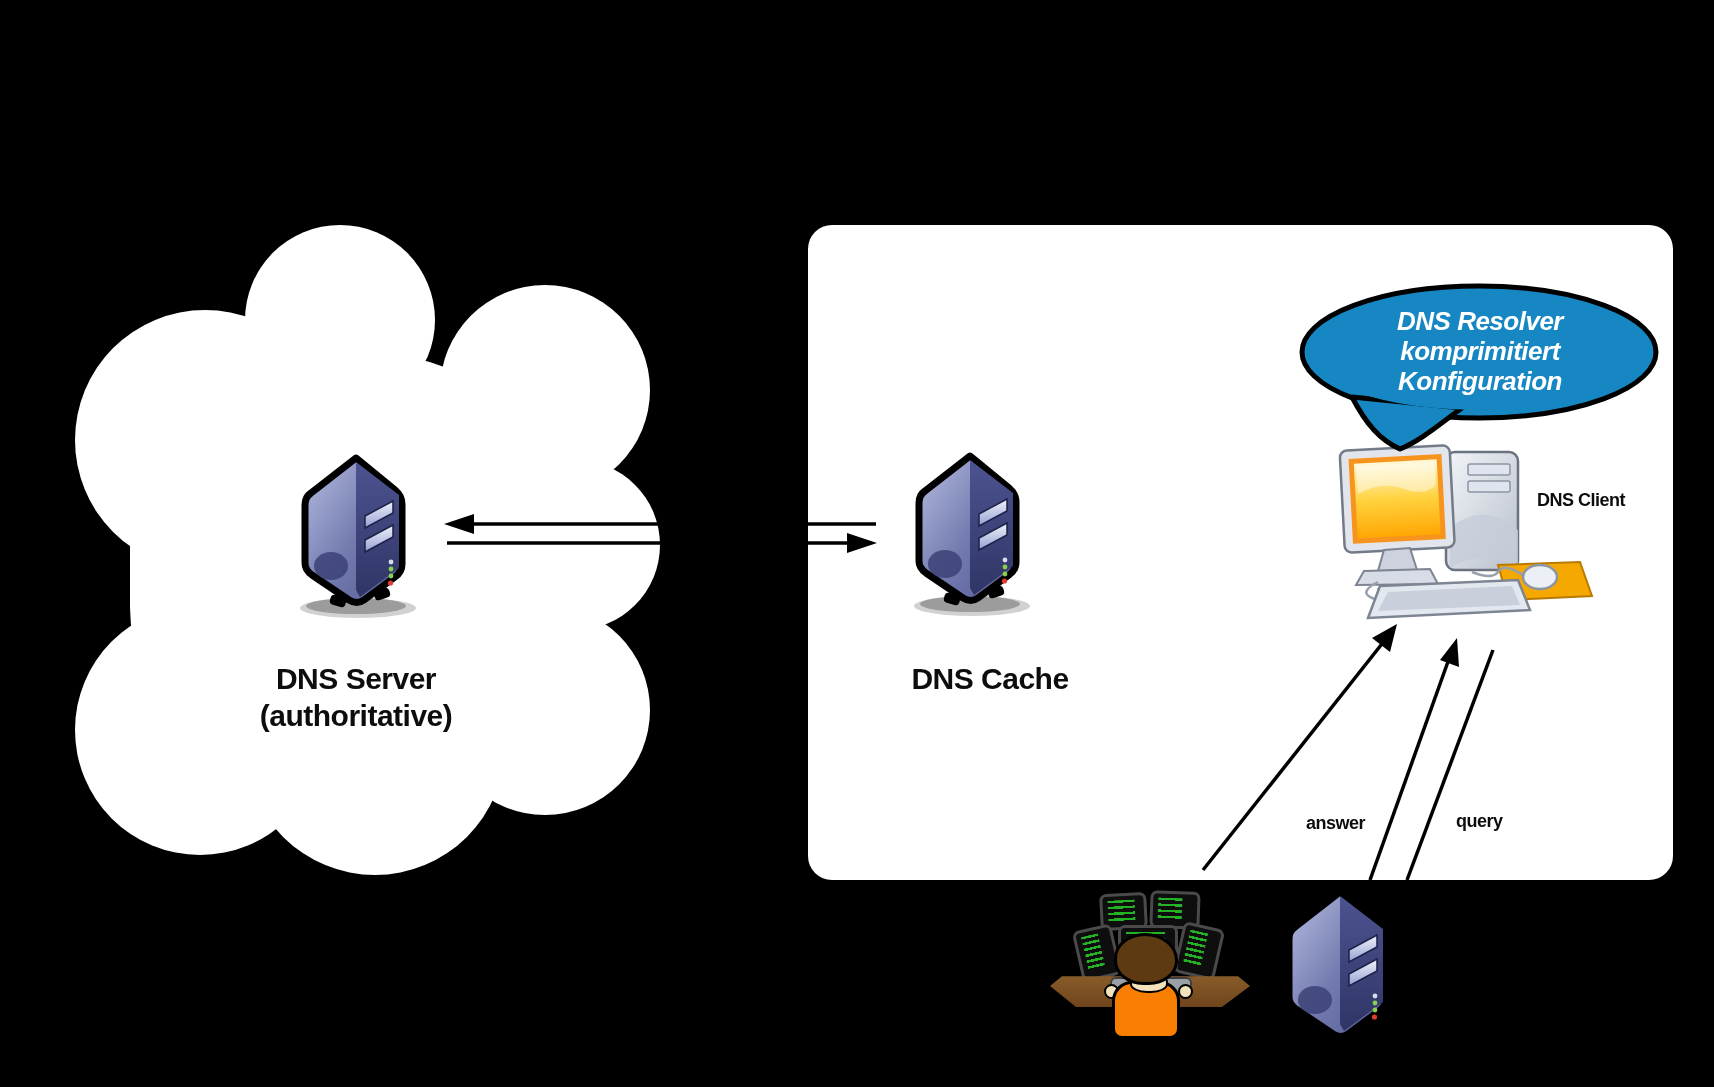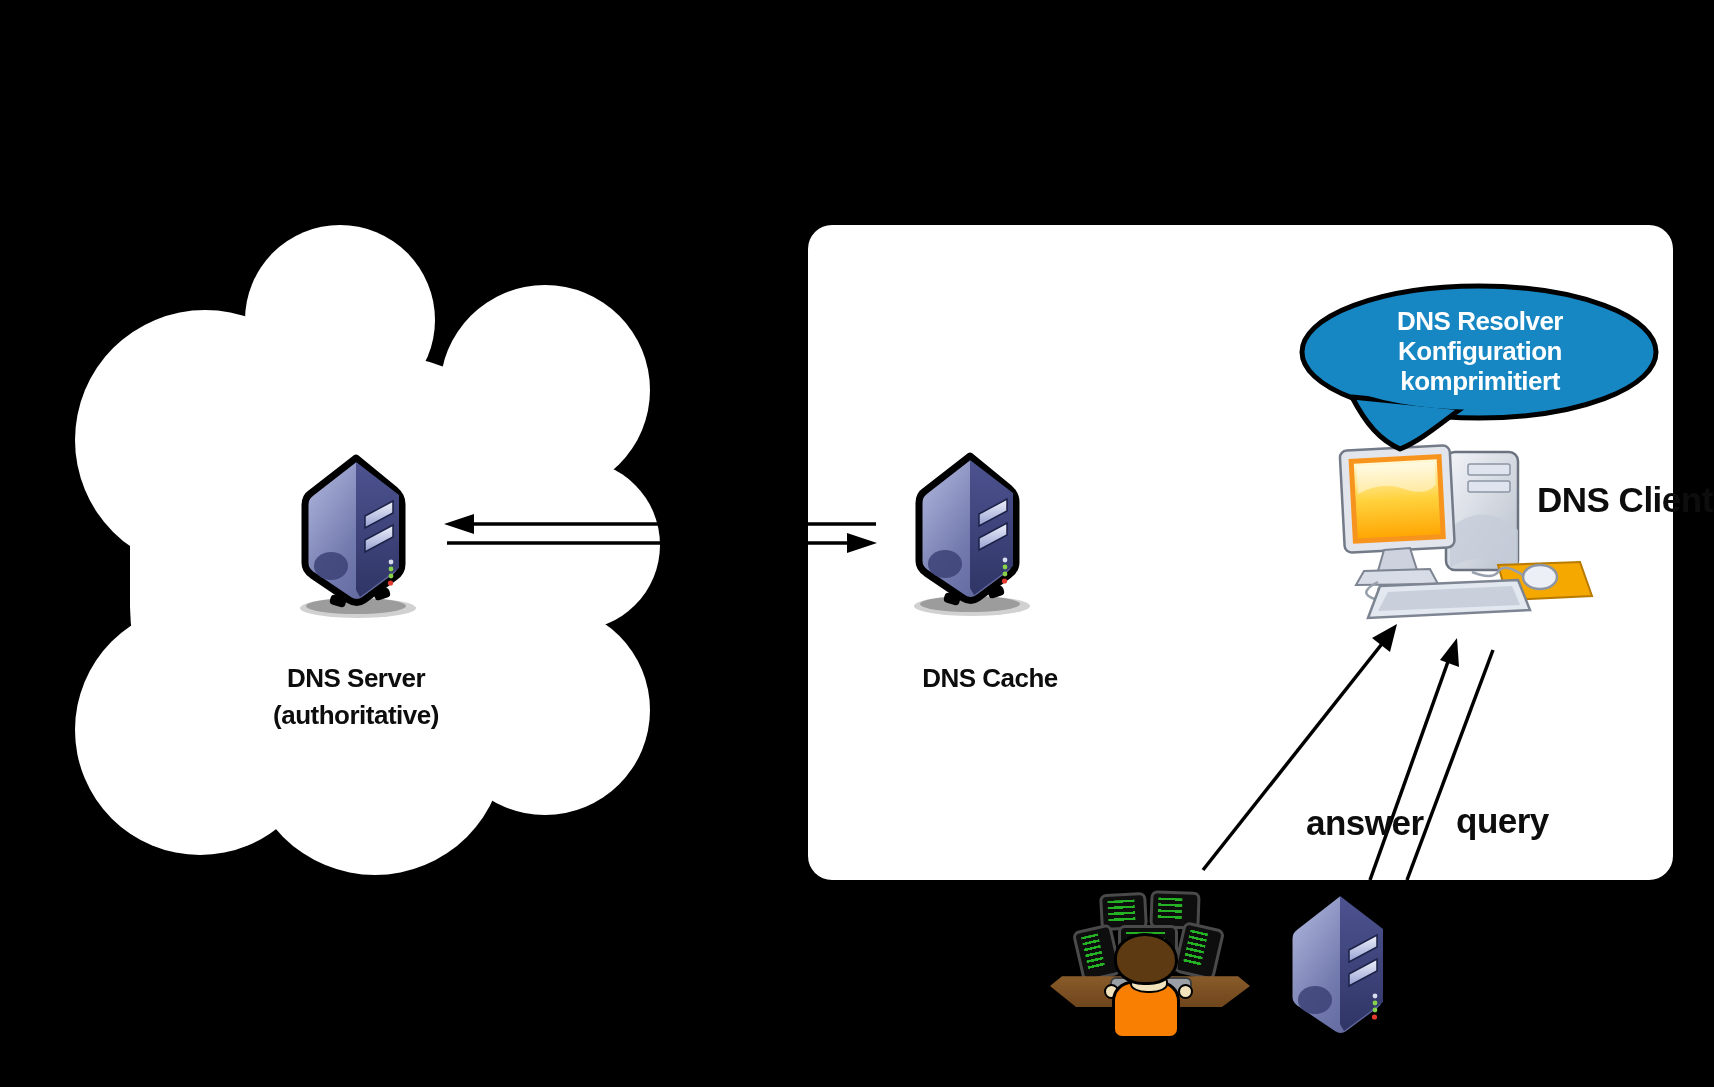--- a/index.html
+++ b/index.html
@@ -12,25 +12,25 @@
   #canvas{position:relative;width:1714px;height:1087px;background:var(--background);
     overflow:hidden;font-family:"Liberation Sans","DejaVu Sans",sans-serif;}
   .abs{position:absolute;}
   .lobe{position:absolute;background:var(--cloud-fill);border-radius:50%;}
   .blob{position:absolute;background:var(--cloud-fill);border-radius:40%;}
   #resolver-box{left:808px;top:225px;width:865px;height:655px;background:var(--box-fill);
     border-radius:24px;z-index:1;}
   #cloud{left:70px;top:205px;width:600px;height:675px;z-index:1;}
   .diagram-label{position:absolute;z-index:6;color:var(--label-text);font-weight:bold;
     letter-spacing:-0.5px;}
-  .lbl-lg{font-size:26px;line-height:37px;text-align:center;}
-  .lbl-md{font-size:35px;line-height:30px;}
+  .lbl-lg{font-size:30px;line-height:37px;text-align:center;}
+  .lbl-md{font-size:18px;line-height:30px;}
   #bubble-text{position:absolute;left:1304px;top:306px;width:352px;z-index:6;
     color:var(--bubble-text);font-weight:bold;font-size:26px;line-height:30px;
-    text-align:center;letter-spacing:-0.5px;}
+    text-align:center;letter-spacing:-0.5px;font-style:italic;}
   #arrow-layer{left:0;top:0;z-index:3;pointer-events:none;}
   .gfx{z-index:4;}
   
   #attacker{left:1050px;top:885px;width:205px;height:160px;z-index:4;}
   .hmon{position:absolute;background:#0e0e0e;border:3px solid #4a4a4a;border-radius:7px;
     box-sizing:border-box;padding:4px 5px;}
   .code{width:88%;height:92%;
     background:repeating-linear-gradient(180deg,var(--code-green) 0 2.5px,transparent 2.5px 6px);
     opacity:.9;}
   .code.short{width:70%;}
@@ -171,22 +171,22 @@
 
   <div class="abs gfx" style="left:1290px;top:272px;width:390px;height:190px;">
     <svg width="390" height="190" viewBox="0 0 390 190">
       <ellipse cx="189" cy="80" rx="177" ry="66" fill="var(--bubble-fill)" stroke="#000" stroke-width="5"></ellipse>
       <path d="M62 125 C 76 152 90 168 110 177 C 132 168 152 150 172 136 Z" fill="var(--bubble-fill)" stroke="#000" stroke-width="5" stroke-linejoin="round"></path>
       <ellipse cx="189" cy="78" rx="172" ry="60" fill="var(--bubble-fill)"></ellipse>
     </svg>
   </div>
   <div id="bubble-text">
     <div>DNS Resolver</div>
+    <div>komprimitiert</div>
     <div>Konfiguration</div>
-    <div>komprimitiert</div>
   </div>
 
   <div class="abs" id="attacker">
     <div class="hmon" style="left:50px;top:8px;width:47px;height:37px;transform:rotate(-3deg);">
         <div class="code"></div>
       </div>
     <div class="hmon" style="left:100px;top:6px;width:50px;height:38px;transform:rotate(2deg);">
         <div class="code short"></div>
       </div>
     <div class="hmon" style="left:27px;top:42px;width:40px;height:52px;transform:rotate(-13deg);">

